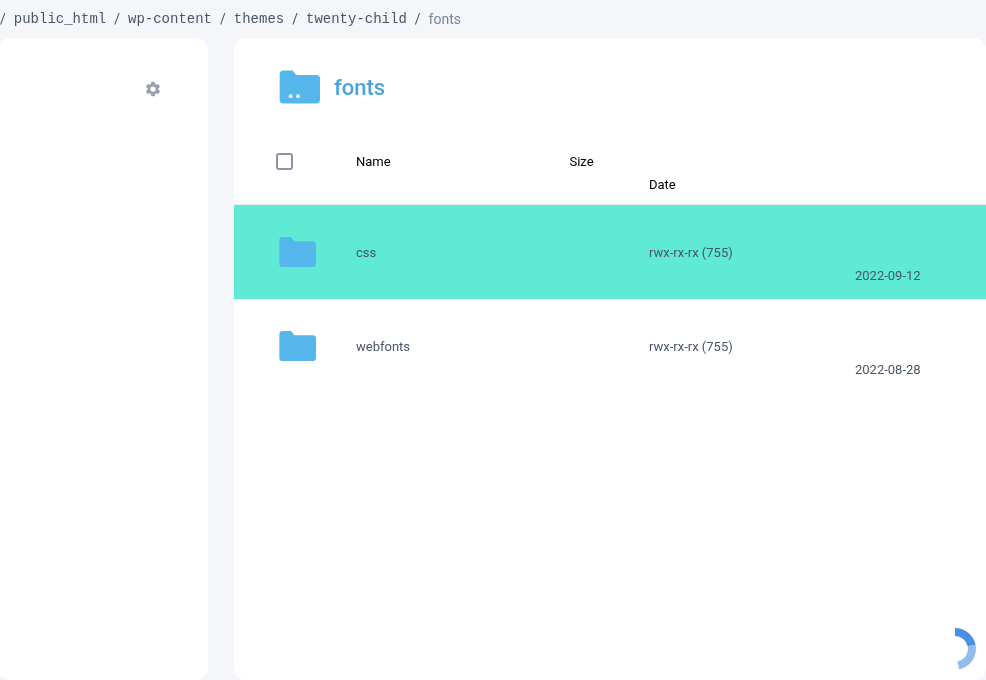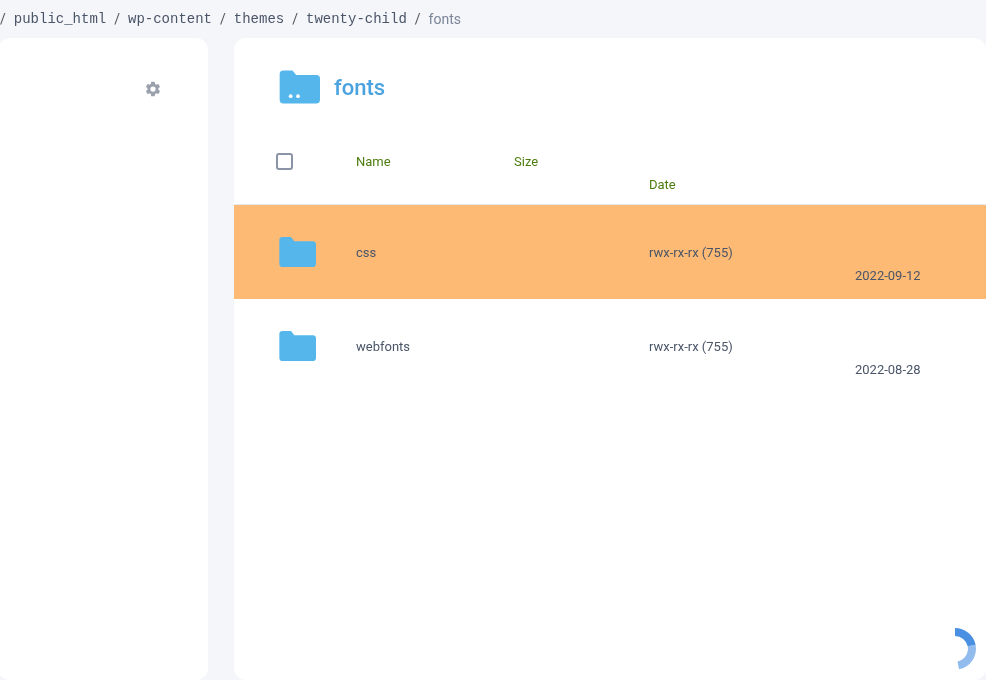--- a/index.html
+++ b/index.html
@@ -75,45 +75,45 @@
   font-size: 22px;
   font-weight: 500;
   color: #4aa3df;
 }
 .folder-up-icon { width: 44px; height: 38px; cursor: pointer; }
 .table-head {
   display: flex;
   align-items: center;
   padding: 12px 42px;
   font-size: 13px;
-  color: #4d7c0f;
+  color: #000000;
   border-bottom: 1px solid #e8eaf0;
 }
 .col-check { width: 80px; display: flex; align-items: center; }
 .col-name { flex: 0 0 158px; }
-.col-size { flex: 0 0 135px; }
+.col-size { flex: 0 0 135px; text-align: center; }
 .col-perm { flex: 0 0 206px; }
 .col-date { flex: 1; margin-top: 47px; }
 .checkbox {
   width: 17px;
   height: 17px;
   border: 2px solid #8a94a6;
   border-radius: 3px;
   cursor: pointer;
   display: inline-block;
 }
 .row {
   display: flex;
   align-items: center;
   padding: 16px 42px;
   font-size: 13px;
   color: #4a5568;
   cursor: pointer;
 }
-.row.alt { background: #fdba74; }
+.row.alt { background: #5eead4; }
 .row .col-check { display:flex; align-items:center; }
 .folder-icon { width: 40px; height: 34px; }
 .recaptcha {
   position: absolute;
   right: 6px;
   bottom: 6px;
   width: 50px;
   height: 50px;
 }
 </style>

